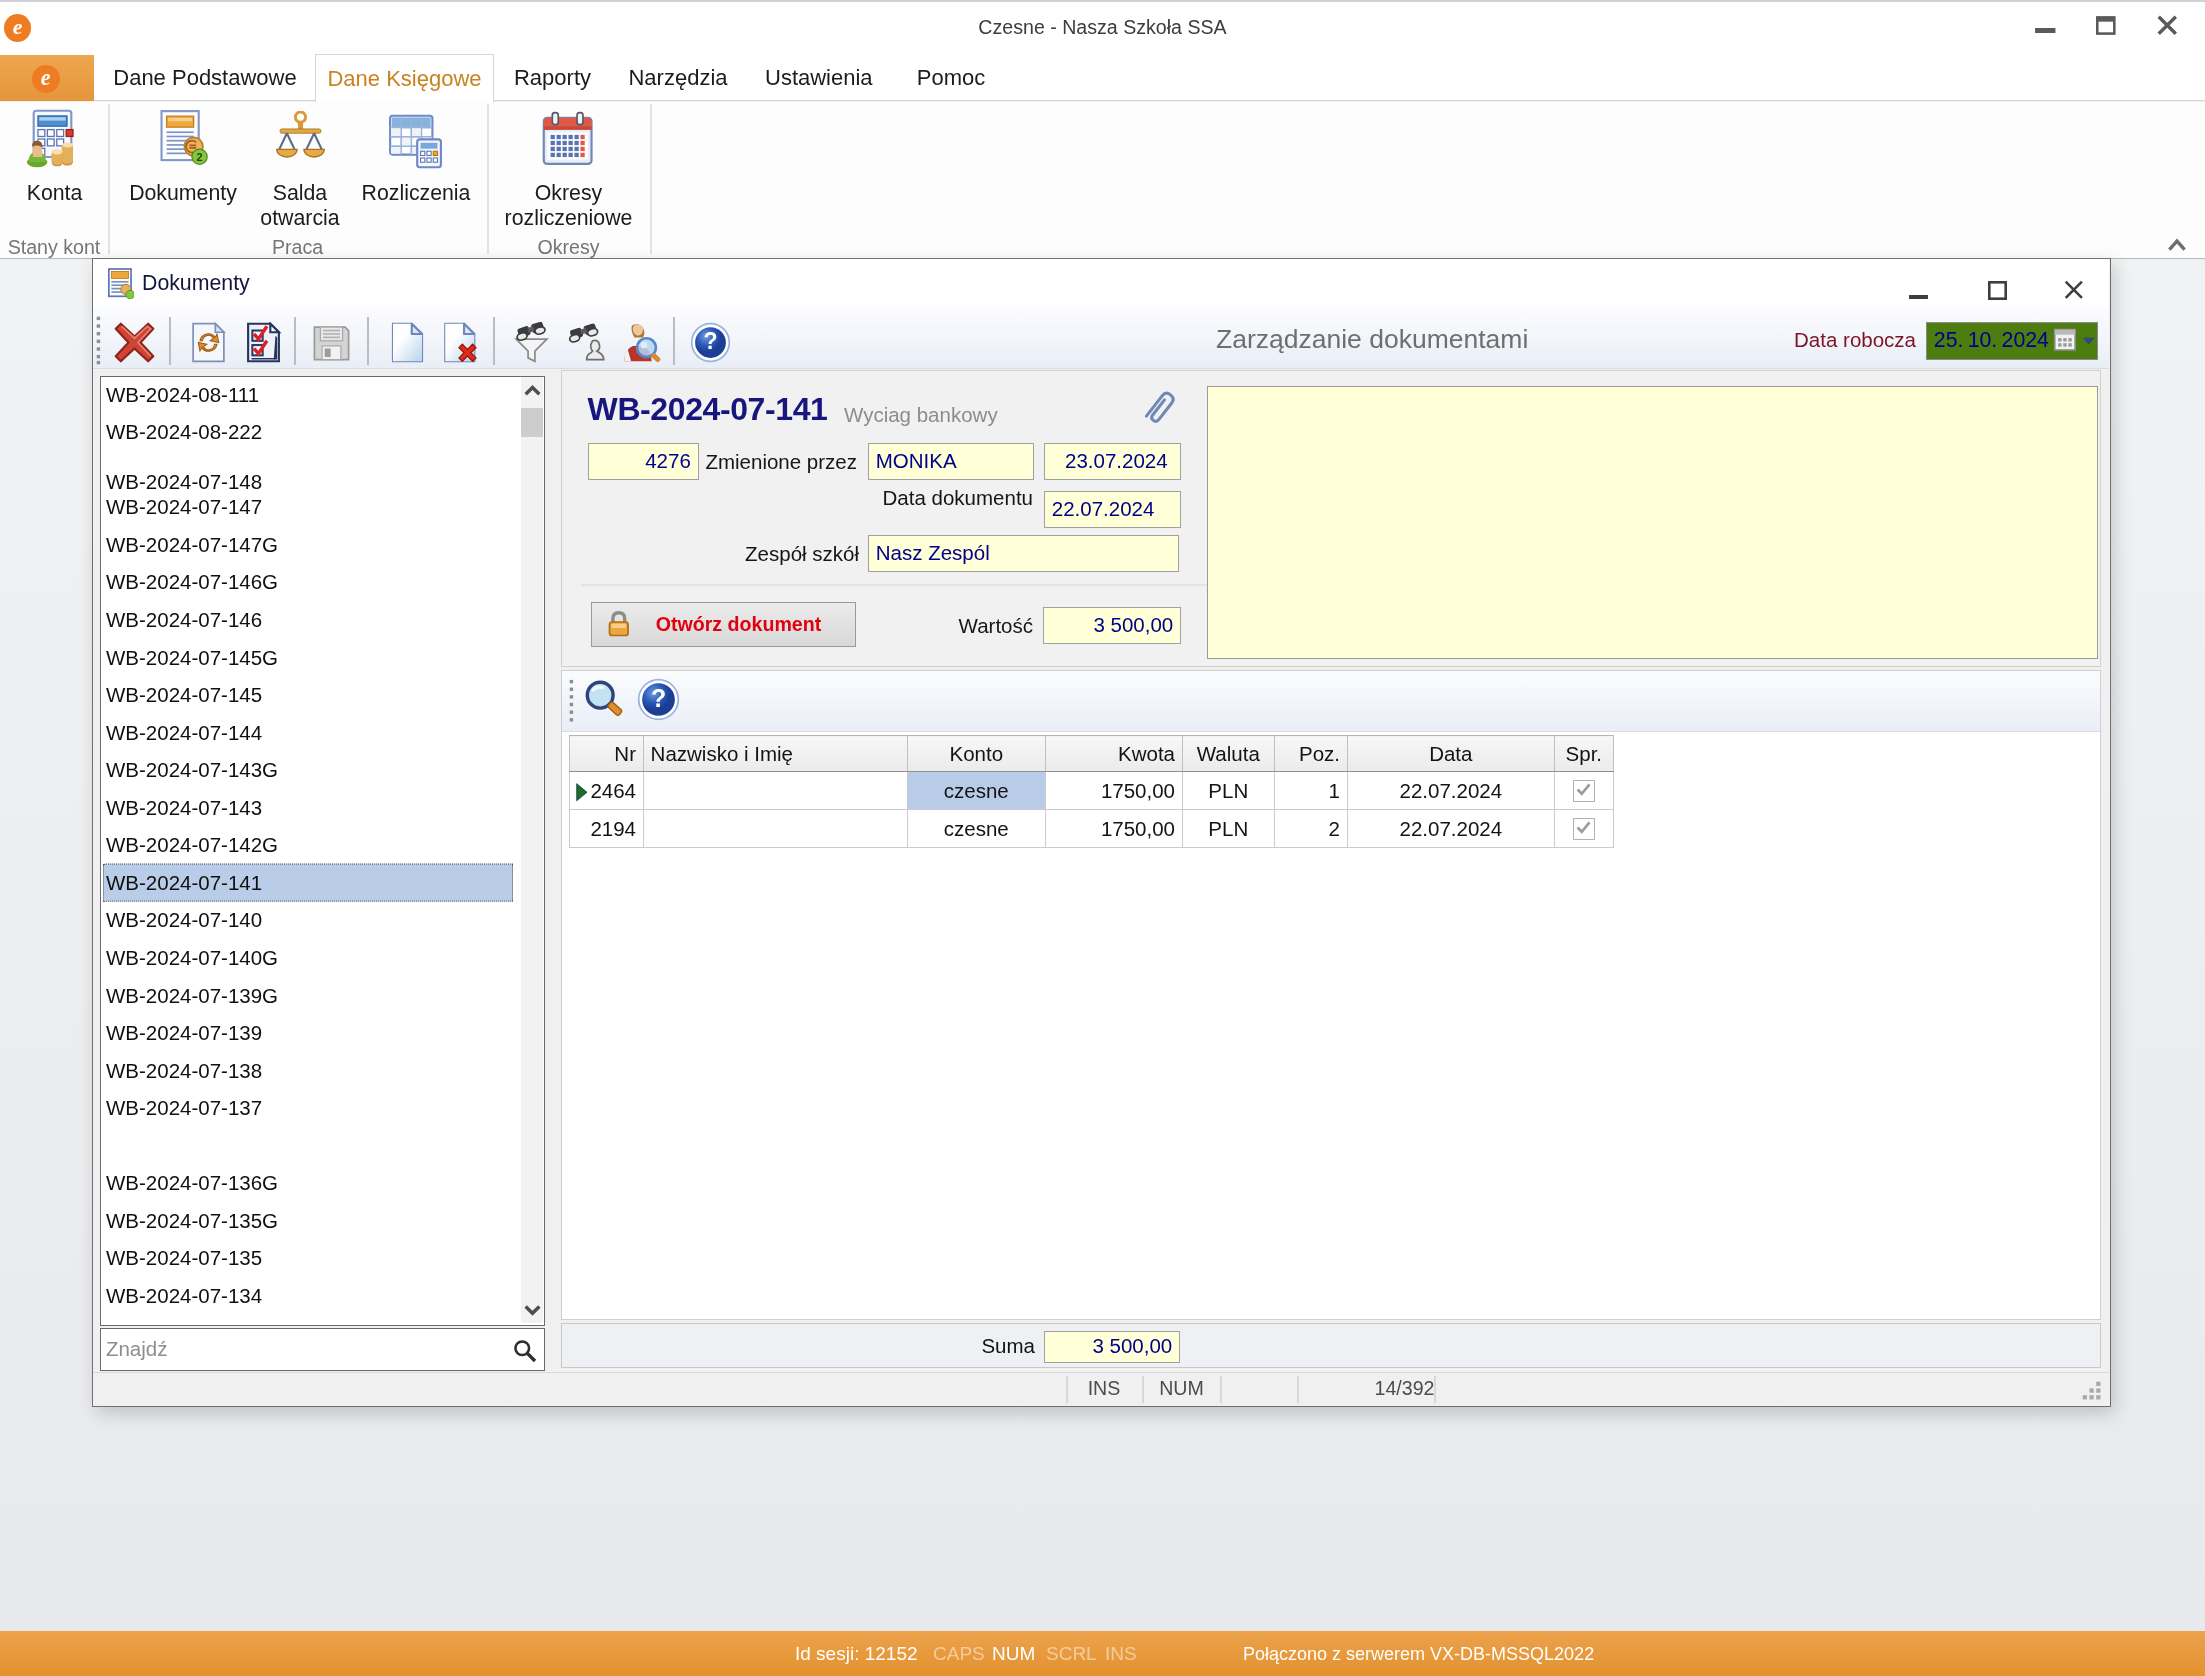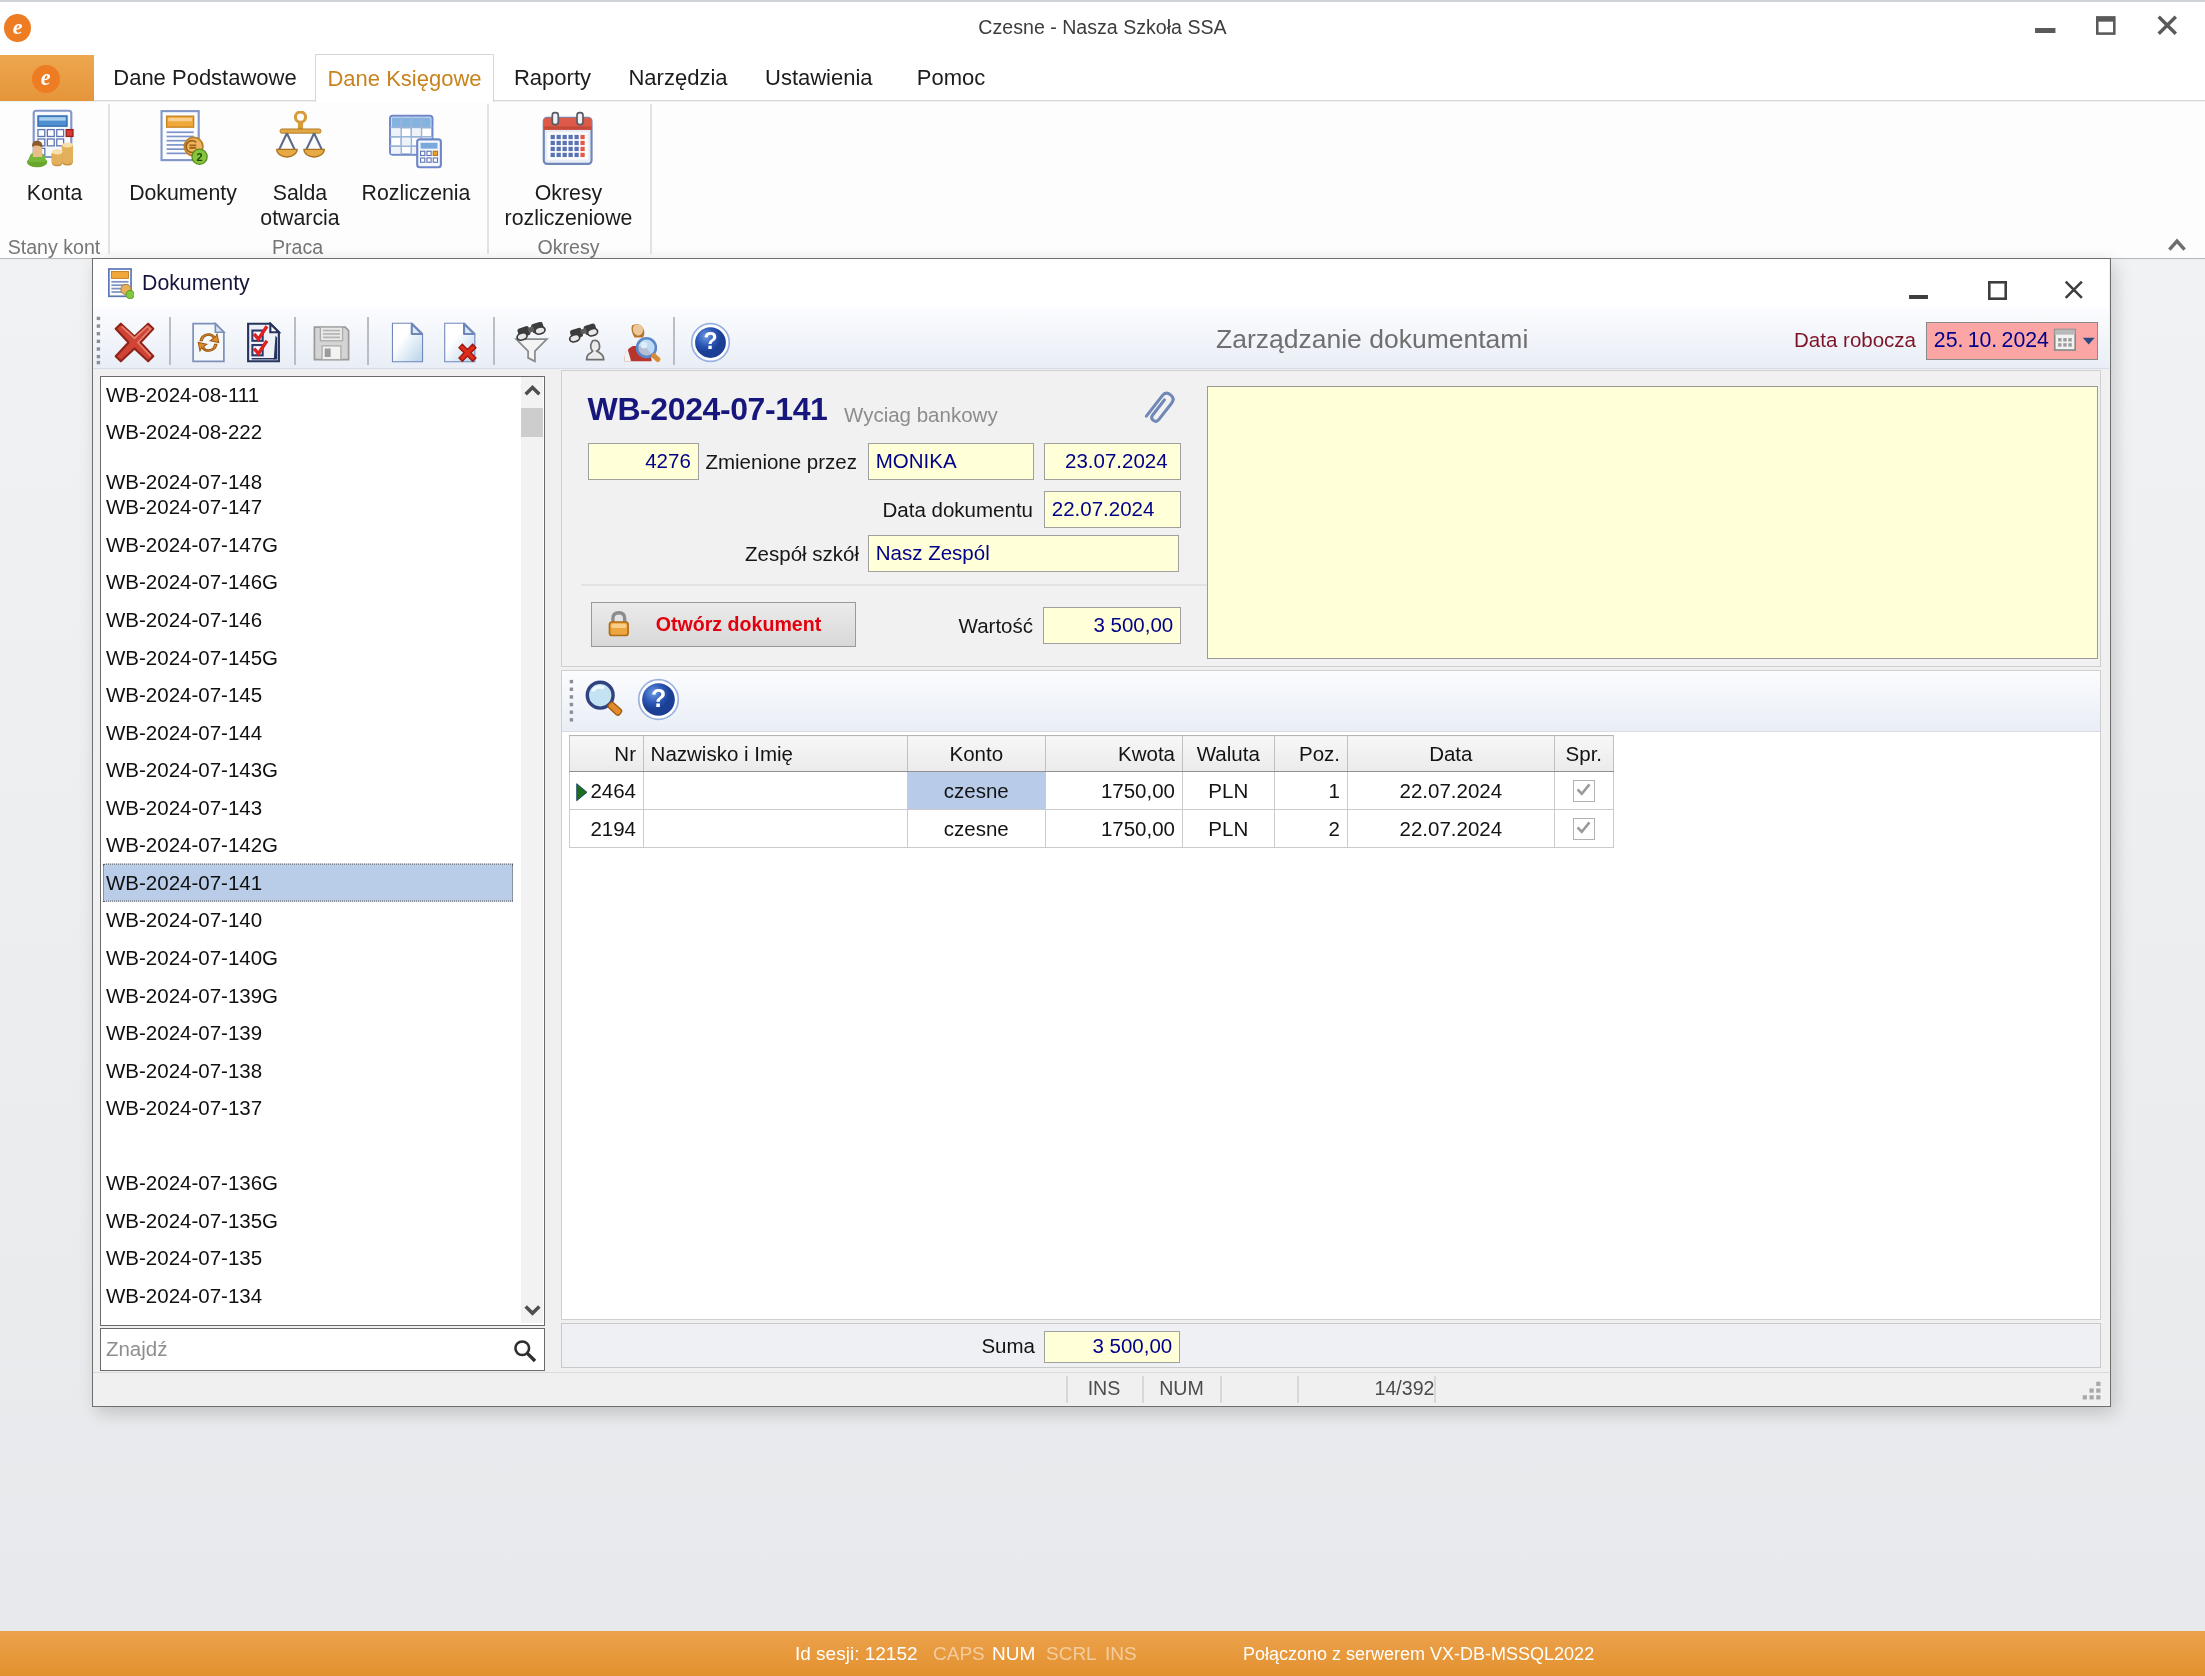--- a/index.html
+++ b/index.html
@@ -27,21 +27,21 @@
 
 
 #desktop { left:0; top:261px; width:2205px; height:1370px; background:linear-gradient(#f1f2f3,#e7e9ec); }
 
 
 #win { left:92px; top:258px; width:2019px; height:1149px; background:#f0f0f0; border:1.7px solid #6f6f6f; box-shadow:4.3px 6px 17px rgba(0,0,0,0.18); }
 #wtitle { left:49px; top:12px; font-size:21.3px; color:#14143c; }
 #wstrip { left:0; top:49px; width:2016px; height:61px; background:linear-gradient(#fbfcfe,#e9eef6); border-bottom:1.7px solid #d5dce6; }
 #zarz { left:1123px; top:65px; font-size:26.5px; color:#6f6f6f; }
 #datarob { left:1622px; top:69px; width:201px; text-align:right; font-size:20.5px; color:#7d1426; }
-#datebox { left:1833px; top:63px; width:172px; height:38px; background:#fca5a5; border:1.7px solid #8a8a8a; font-size:21.3px; color:#00008b; line-height:34px; padding-left:6.8px; }
+#datebox { left:1833px; top:63px; width:172px; height:38px; background:#4d7c0f; border:1.7px solid #8a8a8a; font-size:21.3px; color:#00008b; line-height:34px; padding-left:6.8px; }
 
 
 #listbox { left:6.8px; top:117px; width:445px; height:950px; background:#ffffff; border:1.7px solid #6a6a6a; }
 .li { left:2.6px; width:410px; height:38px; line-height:38px; padding-left:2.6px; font-size:20.5px; color:#101010; white-space:nowrap; transform:translateY(-3.4px); }
 #lisel { background:#b9cce8; outline:1.7px dotted #5a5a5a; outline-offset:-1.7px; }
 #lsb { left:420px; top:0px; width:22px; height:946px; background:#f2f2f2; }
 #znajdz { left:6.8px; top:1069px; width:445px; height:43px; background:#ffffff; border:1.7px solid #6a6a6a; font-size:20.5px; color:#8e8e8e; line-height:39px; padding-left:5.1px; }
 
 
 #dpanel { left:468px; top:111px; width:1540px; height:297px; background:#f1f1f2; border:0.9px solid #cfcfcf; }
@@ -473,21 +473,21 @@
     <div class="abs" id="doctype">Wyciag bankowy</div>
     <svg class="abs" style="left:577px;top:13.7px;" width="41" height="48" viewBox="0 0 48 56">
       <g fill="none" stroke="#7088b8" stroke-width="3.6" stroke-linecap="round" transform="rotate(38 24 28)">
         <path d="M17 44 L17 14 Q17 7 24 7 Q31 7 31 14 L31 38 Q31 43 26.5 43 Q22 43 22 38 L22 16"></path>
       </g>
     </svg>
     <div class="abs yf r" style="left:25.6px;top:72px;width:111px;">4276</div>
     <div class="abs lab" style="left:111px;top:72px;width:184px;">Zmienione przez</div>
     <div class="abs yf l" style="left:306px;top:72px;width:166px;">MONIKA</div>
     <div class="abs yf l" style="left:482px;top:72px;width:137px;padding-left:20px;">23.07.2024</div>
-    <div class="abs lab" style="left:316px;top:120px;width:155px;text-align:right;">Data dokumentu</div>
+    <div class="abs lab" style="left:316px;top:108px;width:155px;text-align:right;">Data dokumentu</div>
     <div class="abs yf l" style="left:482px;top:120px;width:137px;">22.07.2024</div>
     <div class="abs lab" style="left:179px;top:164px;width:118px;">Zespół szkół</div>
     <div class="abs yf l" style="left:306px;top:164px;width:311px;">Nasz Zespól</div>
     <div class="abs" id="dhr"></div>
     <div class="abs" id="openbtn">
         <div class="abs" id="openbtn-t">Otwórz dokument</div>
       <svg class="abs" style="left:13.7px;top:7.7px;" width="25.6" height="27" viewBox="0 0 30 32">
         <path d="M8 14 L8 9 Q8 2 15 2 Q22 2 22 9 L22 14" fill="none" stroke="#8c8c8c" stroke-width="4"></path>
         <rect x="4" y="13" width="22" height="16" rx="3" fill="#eda53f" stroke="#b06e14" stroke-width="2"></rect>
         <rect x="6" y="15" width="18" height="5" rx="2" fill="#f7cf8a"></rect>

